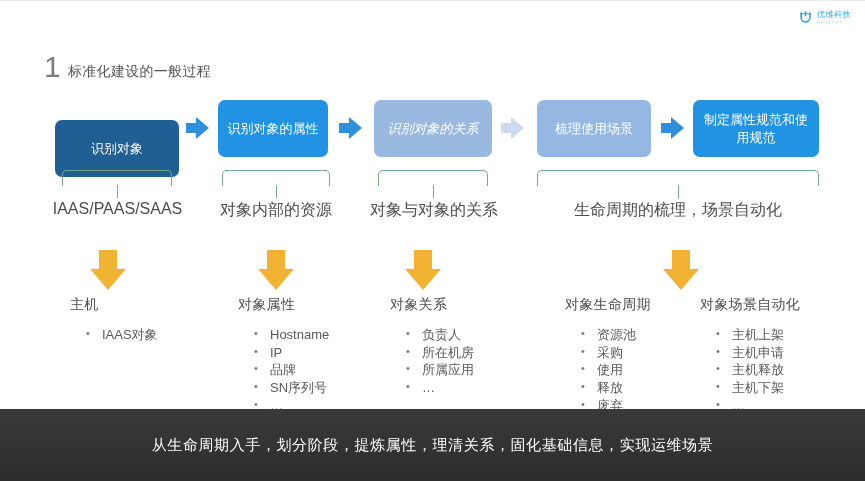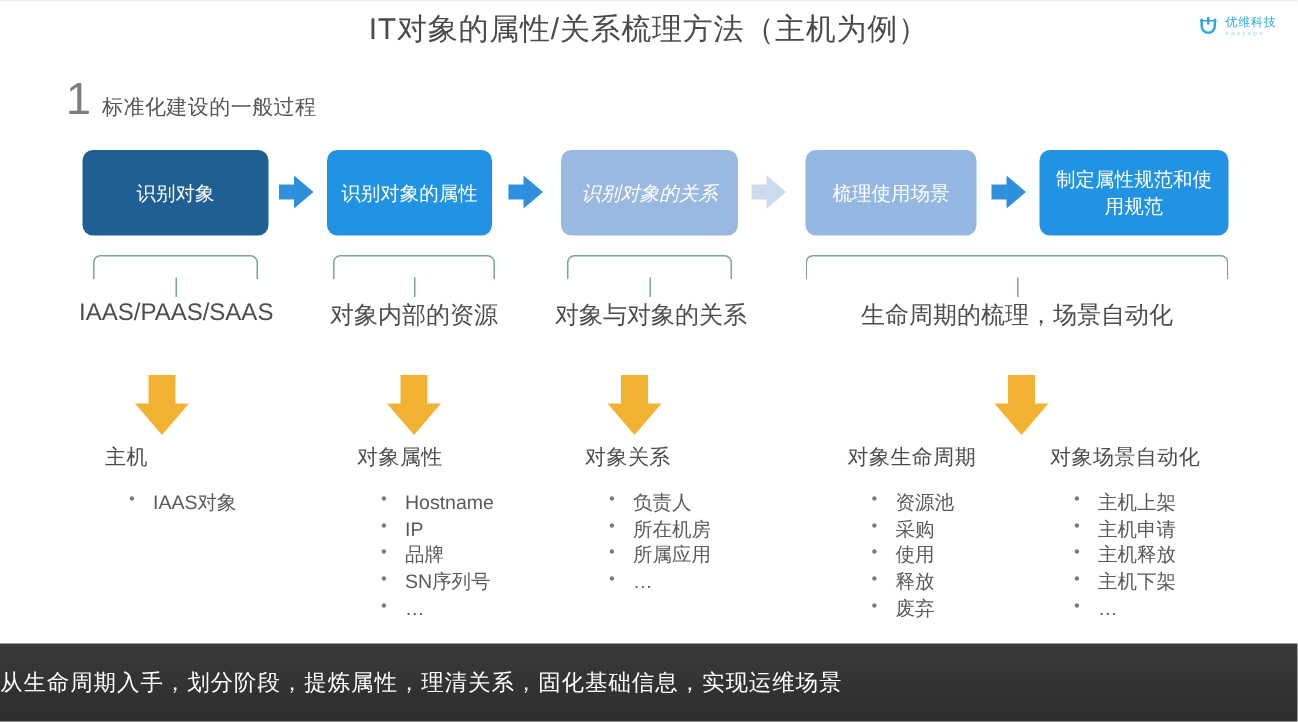--- a/index.html
+++ b/index.html
@@ -36,21 +36,21 @@
     font-size:14px;color:#555;letter-spacing:.3px;
   }
 
   
   .box{
     position:absolute;top:100px;height:57px;border-radius:7px;
     display:flex;align-items:center;justify-content:center;
     color:#ffffff;font-size:13px;line-height:1.35;text-align:center;
     padding:0 6px;box-sizing:border-box;
   }
-  .b1{left:55px;width:124px;background:#1f5f93;}
+  .b1{left:55px;width:124px;background:#1f5f93;margin-top:20px;}
   .b2{left:218px;width:110px;background:#2292e2;}
   .b3{left:374px;width:118px;background:#9ab9e0;font-style:italic;}
   .b4{left:537px;width:114px;background:#95b8e2;}
   .b5{left:693px;width:126px;background:#2292e2;}
 
   .arr{position:absolute;top:117px;width:24px;height:22px;}
   .arr i{
     display:block;position:absolute;left:0;top:6px;
     width:12px;height:10px;
   }
@@ -114,37 +114,36 @@
     content:"\2022";position:absolute;left:4px;top:0;color:#7a7a7a;font-size:11px;
   }
   .c1{left:70px;width:150px;}
   .c2{left:238px;width:150px;}
   .c3{left:390px;width:150px;}
   .c4{left:565px;width:140px;}
   .c5{left:700px;width:160px;}
 
   
   .footer{
-    position:absolute;left:0;bottom:0;width:865px;height:52px;
+    position:absolute;left:0;bottom:0;width:865px;height:72px;
     background:linear-gradient(180deg,#3a3a3a 0%,#333333 50%,#2d2d2d 100%);
-    display:flex;align-items:center;
+    display:flex;align-items:center;justify-content:center;
   }
   .footer span{
     color:#ffffff;font-size:15px;letter-spacing:.6px;font-weight:500;
   }
   .topline{position:absolute;left:0;top:0;width:865px;height:1px;background:#ececec;}
 </style>
 </head>
 <body>
 
 <div class="slide">
 
   <div class="topline"></div>
 
-  <div class="title">IT对象的属性/关系梳理方法（主机为例）</div>
 
   <div class="logo">
     <span class="logo-mark">
       <svg width="15" height="15" viewBox="0 0 24 24">
         <path d="M5 4 v8 a7 7 0 0 0 14 0 V4" fill="none" stroke="#2aa9e0" stroke-width="2.6"></path>
         <path d="M12 2 v8" stroke="#2aa9e0" stroke-width="2.6"></path>
         <path d="M3 6 h18" stroke="#2aa9e0" stroke-width="1.6"></path>
       </svg>
     </span>
     <span class="logo-text">

